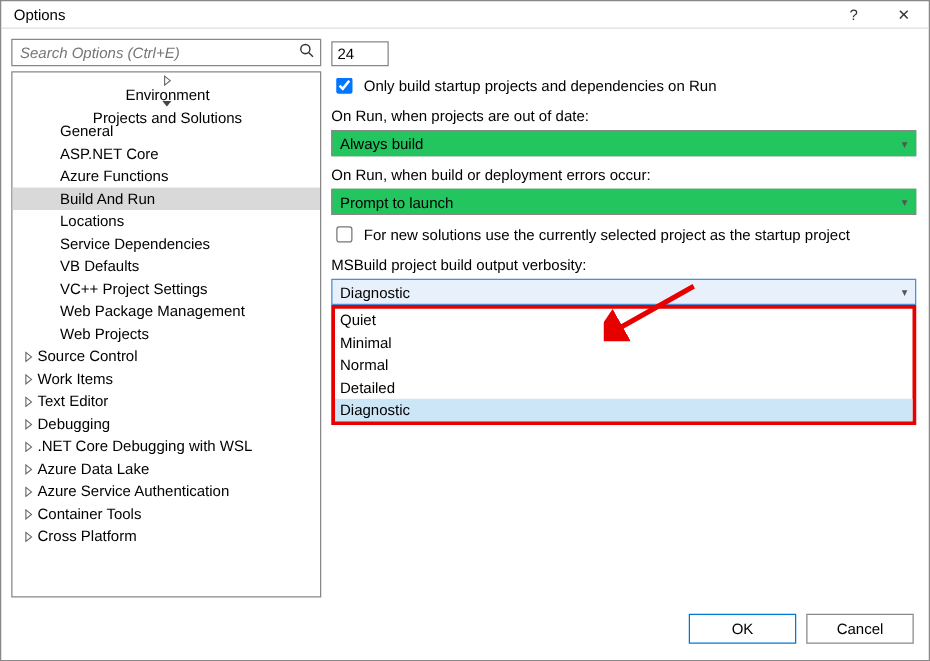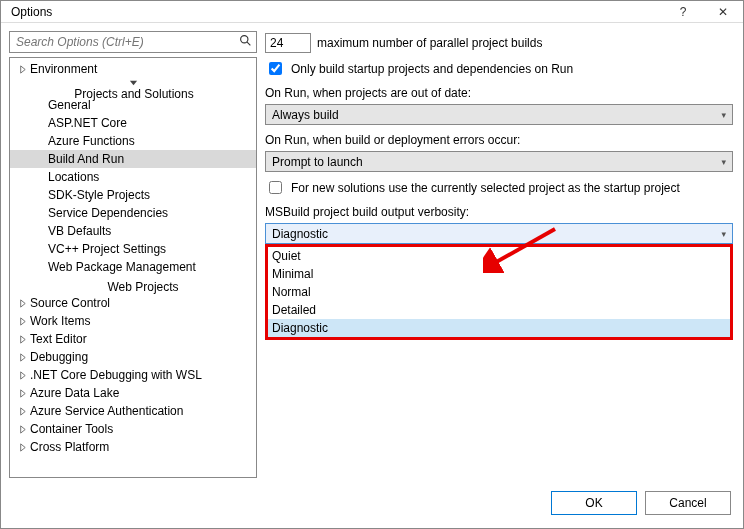--- a/index.html
+++ b/index.html
@@ -93,21 +93,21 @@
     padding: 0 4px;
     font-size: 12px;
   }
   .chk { display: flex; align-items: center; gap: 6px; margin: 6px 0; }
   .chk input { width: 13px; height: 13px; }
   .lblline { margin-top: 8px; margin-bottom: 4px; }
   .select {
     width: 100%;
     height: 21px;
     border: 1px solid #888;
-    background: #e5e5e5;
+    background: #22c55e;
     display: flex;
     align-items: center;
     justify-content: space-between;
     padding: 0 6px;
     font-size: 12px;
   }
   .select .caret { color: #555; font-size: 9px; }
   .select.open { background: #e8f0fb; border-color: #4a90d6; }
   
   .ddwrap {
@@ -166,21 +166,21 @@
       <div class="searchwrap">
         <input type="text" placeholder="Search Options (Ctrl+E)" style="">
         <span class="mag">
           <svg width="13" height="13" viewBox="0 0 16 16">
               <circle cx="6.5" cy="6.5" r="4.5" fill="none" stroke="#333" stroke-width="1.4"></circle>
               <line x1="10" y1="10" x2="14" y2="14" stroke="#333" stroke-width="1.4"></line>
             </svg>
         </span>
       </div>
       <div class="tree" id="tree">
-          <div class="trow" style="padding-left: 6px;">
+          <div class="trow" style="padding-left: 6px; flex-direction: column;">
             <span class="expander">
               <svg width="9" height="9" viewBox="0 0 10 10">
                 <path d="M3 1 L8 5 L3 9 Z" fill="none" stroke="#666" stroke-width="1"></path>
               </svg>
             </span>
             <span class="lbl">Environment</span>
           </div>
           <div class="trow" style="padding-left: 6px; flex-direction: column;">
             <span class="expander">
               <svg width="9" height="9" viewBox="0 0 10 10">
@@ -204,39 +204,35 @@
           <div class="trow sel" style="padding-left: 24px;">
             <span class="expander"></span>
             <span class="lbl">Build And Run</span>
           </div>
           <div class="trow" style="padding-left: 24px;">
             <span class="expander"></span>
             <span class="lbl">Locations</span>
           </div>
           <div class="trow" style="padding-left: 24px;">
             <span class="expander"></span>
-            <span class="lbl">SDK-Style Projects</span>
-          </div>
-          <div class="trow" style="padding-left: 24px;">
-            <span class="expander"></span>
             <span class="lbl">Service Dependencies</span>
           </div>
           <div class="trow" style="padding-left: 24px; text-align: center;">
             <span class="expander"></span>
             <span class="lbl">VB Defaults</span>
           </div>
           <div class="trow" style="padding-left: 24px;">
             <span class="expander"></span>
             <span class="lbl">VC++ Project Settings</span>
           </div>
           <div class="trow" style="padding-left: 24px;">
             <span class="expander"></span>
             <span class="lbl">Web Package Management</span>
           </div>
-          <div class="trow" style="padding-left: 24px; flex-direction: column;">
+          <div class="trow" style="padding-left: 24px;">
             <span class="expander"></span>
             <span class="lbl">Web Projects</span>
           </div>
           <div class="trow" style="padding-left: 6px;">
             <span class="expander">
               <svg width="9" height="9" viewBox="0 0 10 10">
                 <path d="M3 1 L8 5 L3 9 Z" fill="none" stroke="#666" stroke-width="1"></path>
               </svg>
             </span>
             <span class="lbl">Source Control</span>
@@ -304,21 +300,20 @@
               </svg>
             </span>
             <span class="lbl">Cross Platform</span>
           </div>
         </div>
     </div>
 
     <div class="right">
       <div class="row">
         <input class="numbox" value="24" style="">
-        <span>maximum number of parallel project builds</span>
       </div>
 
       <div class="chk">
         <input type="checkbox" id="cb1" checked="" style="">
         <label for="cb1">Only build startup projects and dependencies on Run</label>
       </div>
 
       <div class="lblline">On Run, when projects are out of date:</div>
       <div class="select">
         <span>Always build</span>

